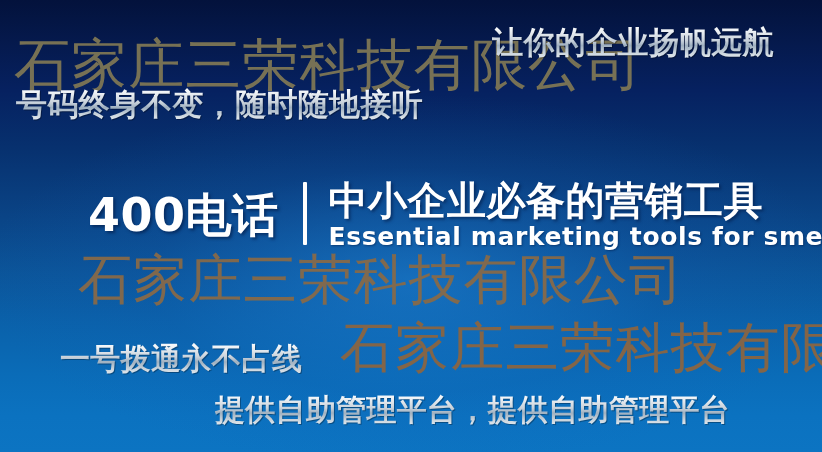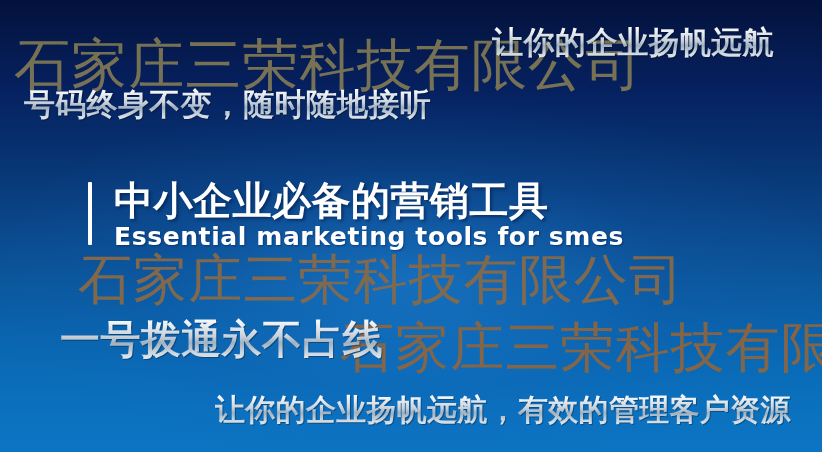--- a/index.html
+++ b/index.html
@@ -70,24 +70,24 @@
         #ffffff 0%, #f2f5f8 18%, #c9d2db 44%,
         #9fb0c0 56%, #ccd6de 74%, #eef3f7 92%, #ffffff 100%);
     -webkit-background-clip: text;
     background-clip: text;
     color: transparent;
     -webkit-text-fill-color: transparent;
     filter: drop-shadow(1px 1px 0 rgba(0,0,0,0.30));
   }
 
   .t-top-right  { right: 48px;  top: 22px;  font-size: 31px; }
-  .t-left-1     { left: 24px;   top: 84px;  font-size: 31px; }
+  .t-left-1     { left: 16px;   top: 84px;  font-size: 31px; }
   .t-right-2    { right: 44px;  top: 124px; font-size: 28px; }
   .t-right-3    { right: 44px;  top: 284px; font-size: 28px; }
-  .t-left-2     { left: 60px;   top: 312px; font-size: 40px; }
+  .t-left-2     { left: 60px;   top: 339px; font-size: 30px; }
   .t-bottom     { left: 215px;  top: 390px; font-size: 30px; }
 
   
   .lockup {
     position: absolute;
     left: 88px;
     top: 180px;
     display: flex;
     align-items: stretch;
   }
@@ -143,23 +143,26 @@
 
 <div id="banner">
 
   <div class="wm wm-1">石家庄三荣科技有限公司</div>
   <div class="wm wm-2">石家庄三荣科技有限公司</div>
   <div class="wm wm-3">石家庄三荣科技有限公司</div>
 
   <div class="tagline t-top-right">让你的企业扬帆远航</div>
   <div class="tagline t-left-1">号码终身不变，随时随地接听</div>
   <div class="tagline t-left-2">一号拨通永不占线</div>
-  <div class="tagline t-bottom">让你的企业扬帆远航，有效的管理客户资源</div>
+  <div class="tagline t-bottom">提供自助管理平台，提供自助管理平台</div>
 
   <div class="lockup">
+    <div class="lockup-left">
+      <div class="brand-400">400电话</div>
+    </div>
     <div class="divider"></div>
     <div class="lockup-right">
       <div class="slogan-cn">中小企业必备的营销工具</div>
       <div class="slogan-en">Essential marketing tools for smes</div>
     </div>
   </div>
 
 </div>
 
 </body></html>

